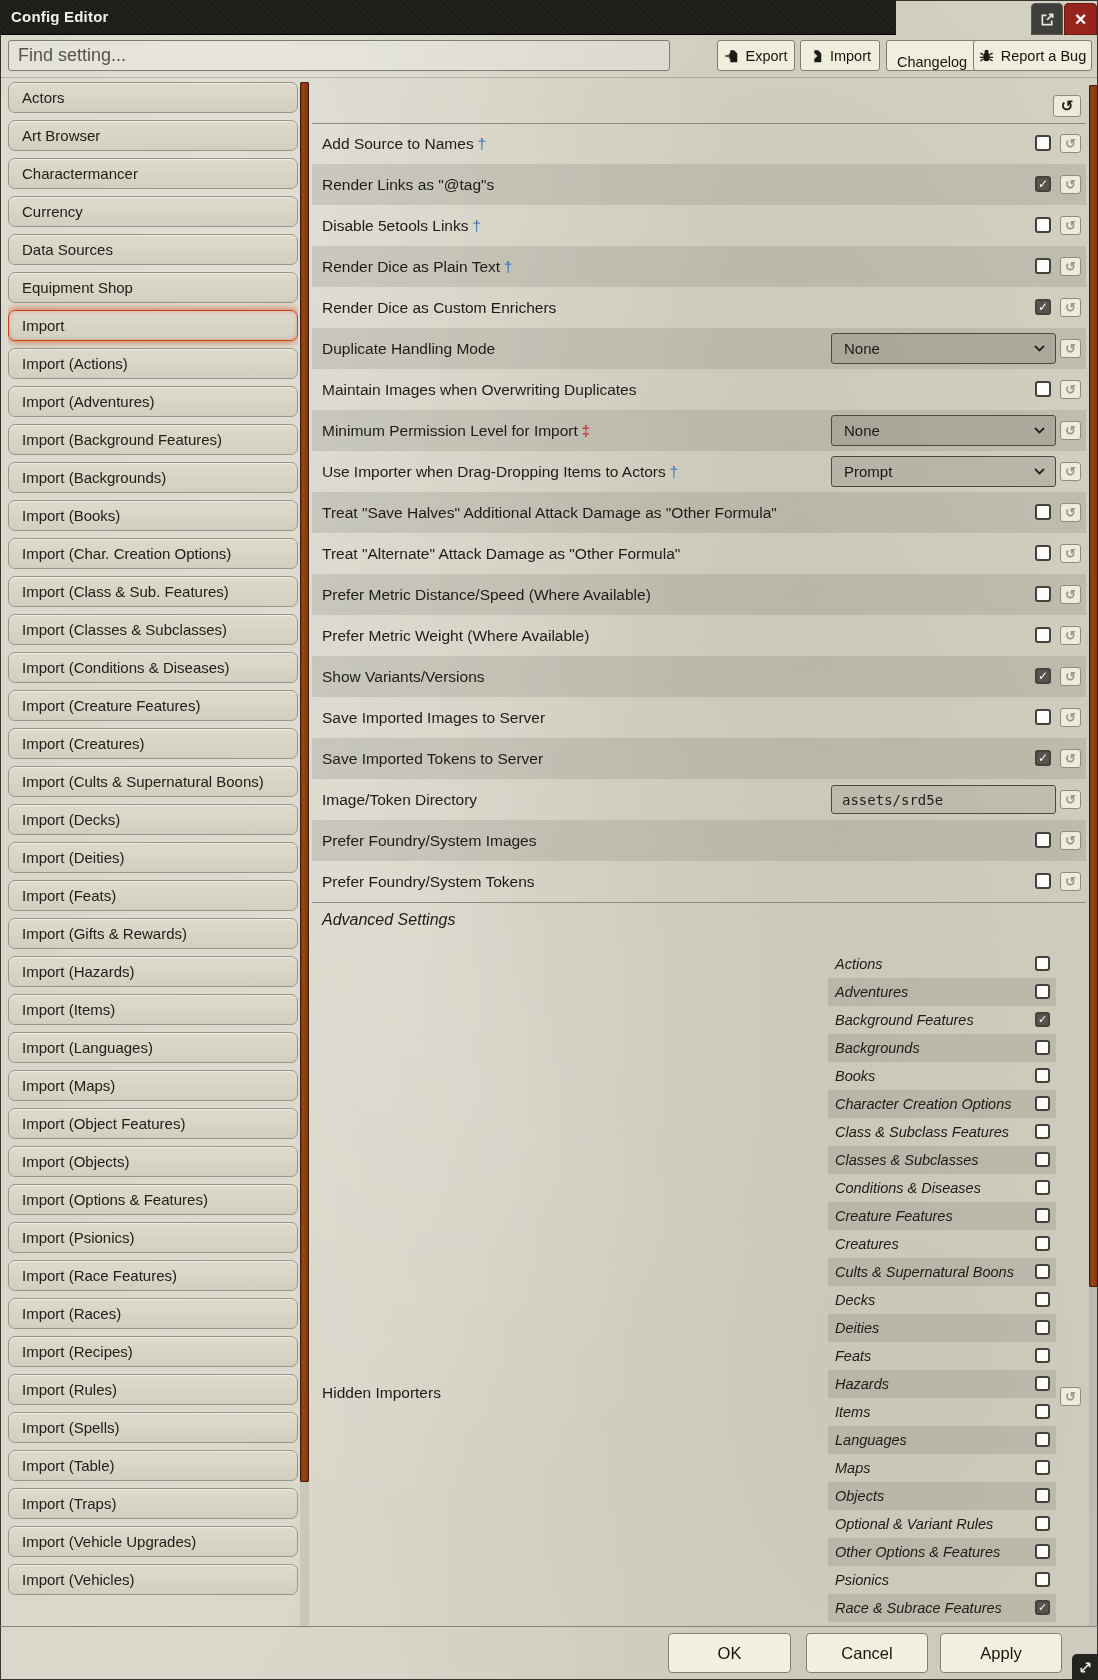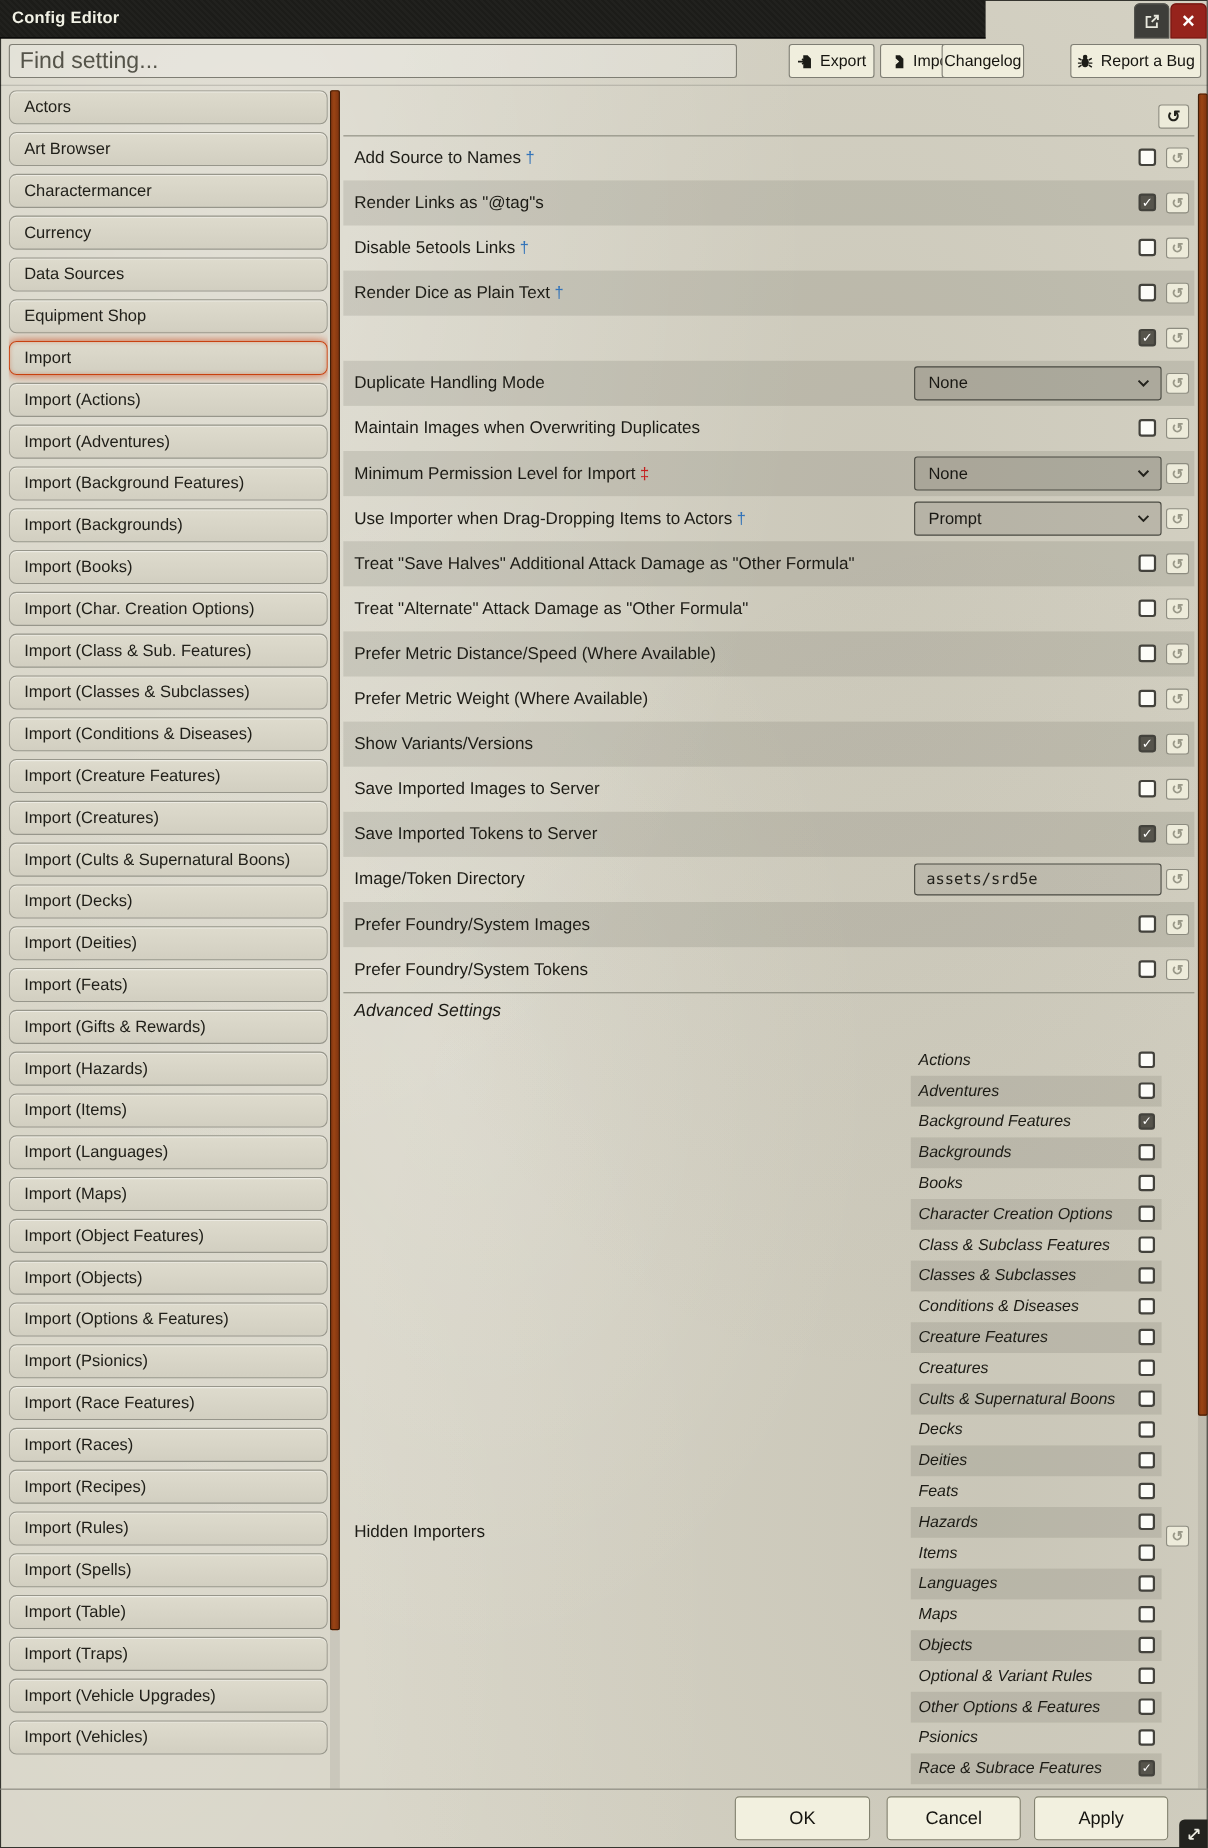--- a/index.html
+++ b/index.html
@@ -17,27 +17,27 @@
   #titlebar{position:absolute;left:0;top:0;width:896px;height:35px;
     background:repeating-linear-gradient(45deg, rgba(255,255,255,.025) 0 2px, transparent 2px 4px), #1c1c19;
     border-bottom:1px solid #000;}
   #title{position:absolute;left:11px;top:0;line-height:34px;font-size:15px;font-weight:bold;color:#f2f2e6;letter-spacing:.2px;}
   .tb-btn{position:absolute;top:3px;height:32px;display:flex;align-items:center;justify-content:center;border-radius:5px 5px 0 0;cursor:pointer;}
   #popout-btn{left:1031px;width:32px;background:#3e3e3a;box-shadow:inset 0 0 0 1px #55554f;}
   #close-btn{left:1064px;width:33px;background:#96231c;box-shadow:inset 0 0 0 1px #6e1611;color:#fff;font-size:20px;font-weight:bold;line-height:30px;}
   
   #toolbar{position:absolute;left:0;top:35px;width:1098px;height:43px;border-bottom:1px solid rgba(0,0,0,.18);}
   #search-input{position:absolute;left:8px;top:5px;width:662px;height:31px;border:1px solid #7e7d73;border-radius:3px;
-    background:rgba(255,255,255,.22);padding:0 9px;font-size:21px;color:#33322c;outline:none;}
+    background:rgba(255,255,255,.22);padding:0 9px;font-size:18px;color:#33322c;outline:none;}
   #search-input::placeholder{color:#55544a;opacity:1;}
   .tool-btn{position:absolute;top:5px;height:31px;background:#f0eedd;border:1px solid #7e7d73;border-radius:3px;
     display:flex;align-items:center;justify-content:center;gap:7px;font-size:14.5px;color:#15140f;cursor:pointer;padding:0;margin-left:40px;}
   #export-btn{left:677px;width:78px;}
   #import-btn{left:760px;width:80px;}
-  #changelog-btn{left:816px;width:75px;}
+  #changelog-btn{left:846px;width:92px;align-items:flex-end;}
   #bug-btn{left:933px;width:119px;}
   #toolbar-reset-btn{left:1063px;width:30px;font-family:"DejaVu Sans",sans-serif;font-size:17px;font-weight:bold;color:#1d1d18;}
   
   #sidebar{position:absolute;left:8px;top:82px;width:290px;height:1544px;overflow:hidden;}
   .side-item{width:290px;height:31px;margin-bottom:7px;border:1px solid #97968b;border-radius:7px;
     background:linear-gradient(#dedbcd,#d2cfc1);box-shadow:inset 0 1px 0 rgba(255,255,255,.45);
     font-size:15px;color:#21201a;line-height:29px;padding-left:13px;cursor:pointer;white-space:nowrap;overflow:hidden;}
   .side-item.selected{border:1px solid #c8410f;box-shadow:0 0 9px rgba(205,65,18,.85), inset 0 0 4px rgba(205,65,18,.35);}
   .v-scroll-track{position:absolute;width:9px;background:rgba(0,0,0,.07);}
   .v-scroll-thumb{position:absolute;width:9px;background:linear-gradient(90deg,#7a3110,#9a4414 40%,#7a3110);box-shadow:inset 0 0 0 1px #3f1d07;border-radius:2px;}
@@ -224,20 +224,21 @@
           </button>
         </div>
         <div class="row shaded">
           <span class="row-label">Render Dice as Plain Text<span class="marker m-blue">†</span></span>
           <span class="cb"></span>
           <button class="reset-btn faded row-reset">
             <span>↺</span>
           </button>
         </div>
         <div class="row">
+          <span class="row-label">Render Dice as Custom Enrichers</span>
           <span class="cb checked">✓</span>
           <button class="reset-btn faded row-reset">
             <span>↺</span>
           </button>
         </div>
         <div class="row shaded">
           <span class="row-label">Duplicate Handling Mode</span>
           <span class="sel">
             <span class="sel-val">None</span>
             <span>

